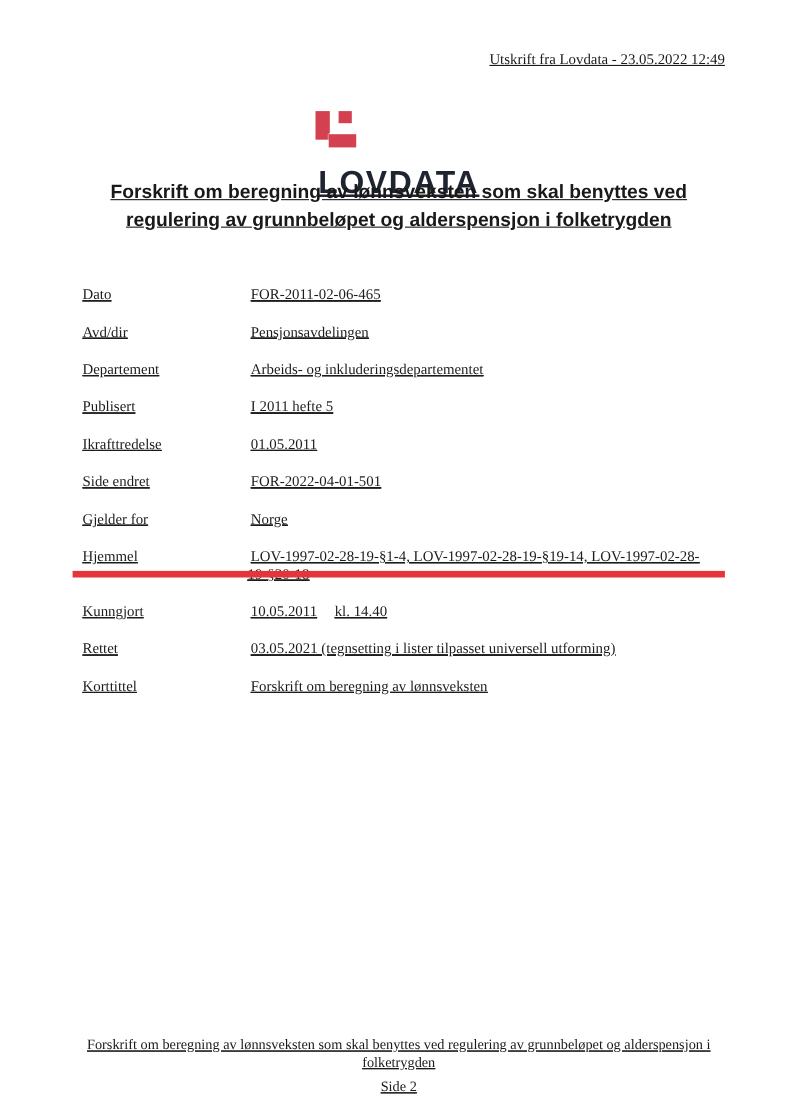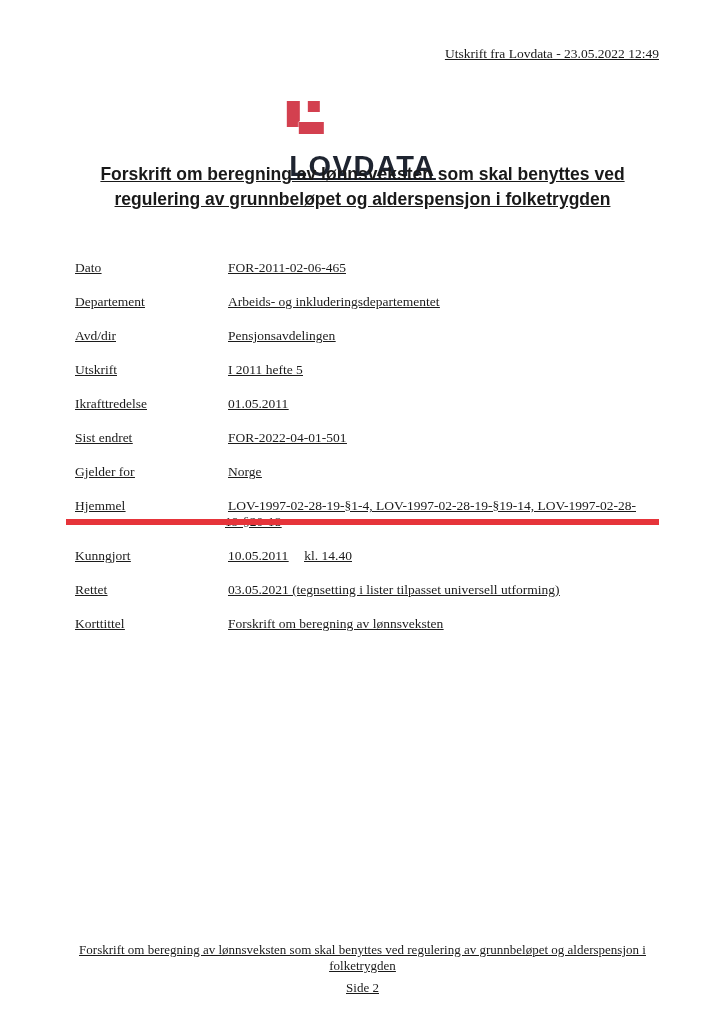--- a/index.html
+++ b/index.html
@@ -132,37 +132,37 @@
   </div>
 
   <h1 class="doc-title">Forskrift om beregning av lønnsveksten som skal benyttes ved regulering av grunnbeløpet og alderspensjon i folketrygden</h1>
 
   <div class="meta-table">
       <div class="meta-row">
         <div class="meta-label">Dato</div>
         <div class="meta-value"><span>FOR-2011-02-06-465</span></div>
       </div>
       <div class="meta-row">
+        <div class="meta-label">Avd/dir</div>
+        <div class="meta-value"><span>Pensjonsavdelingen</span></div>
+      </div>
+      <div class="meta-row">
         <div class="meta-label">Departement</div>
         <div class="meta-value"><span>Arbeids- og inkluderingsdepartementet</span></div>
       </div>
       <div class="meta-row">
-        <div class="meta-label">Avd/dir</div>
-        <div class="meta-value"><span>Pensjonsavdelingen</span></div>
-      </div>
-      <div class="meta-row">
-        <div class="meta-label">Utskrift</div>
+        <div class="meta-label">Publisert</div>
         <div class="meta-value"><span>I 2011 hefte 5</span></div>
       </div>
       <div class="meta-row">
         <div class="meta-label">Ikrafttredelse</div>
         <div class="meta-value"><span>01.05.2011</span></div>
       </div>
       <div class="meta-row">
-        <div class="meta-label">Sist endret</div>
+        <div class="meta-label">Side endret</div>
         <div class="meta-value"><span>FOR-2022-04-01-501</span></div>
       </div>
       <div class="meta-row">
         <div class="meta-label">Gjelder for</div>
         <div class="meta-value"><span>Norge</span></div>
       </div>
       <div class="meta-row">
         <div class="meta-label">Hjemmel</div>
         <div class="meta-value"><span>LOV-1997-02-28-19-§1-4, LOV-1997-02-28-19-§19-14, LOV-1997-02-28-19-§20-18</span></div>
       </div>

